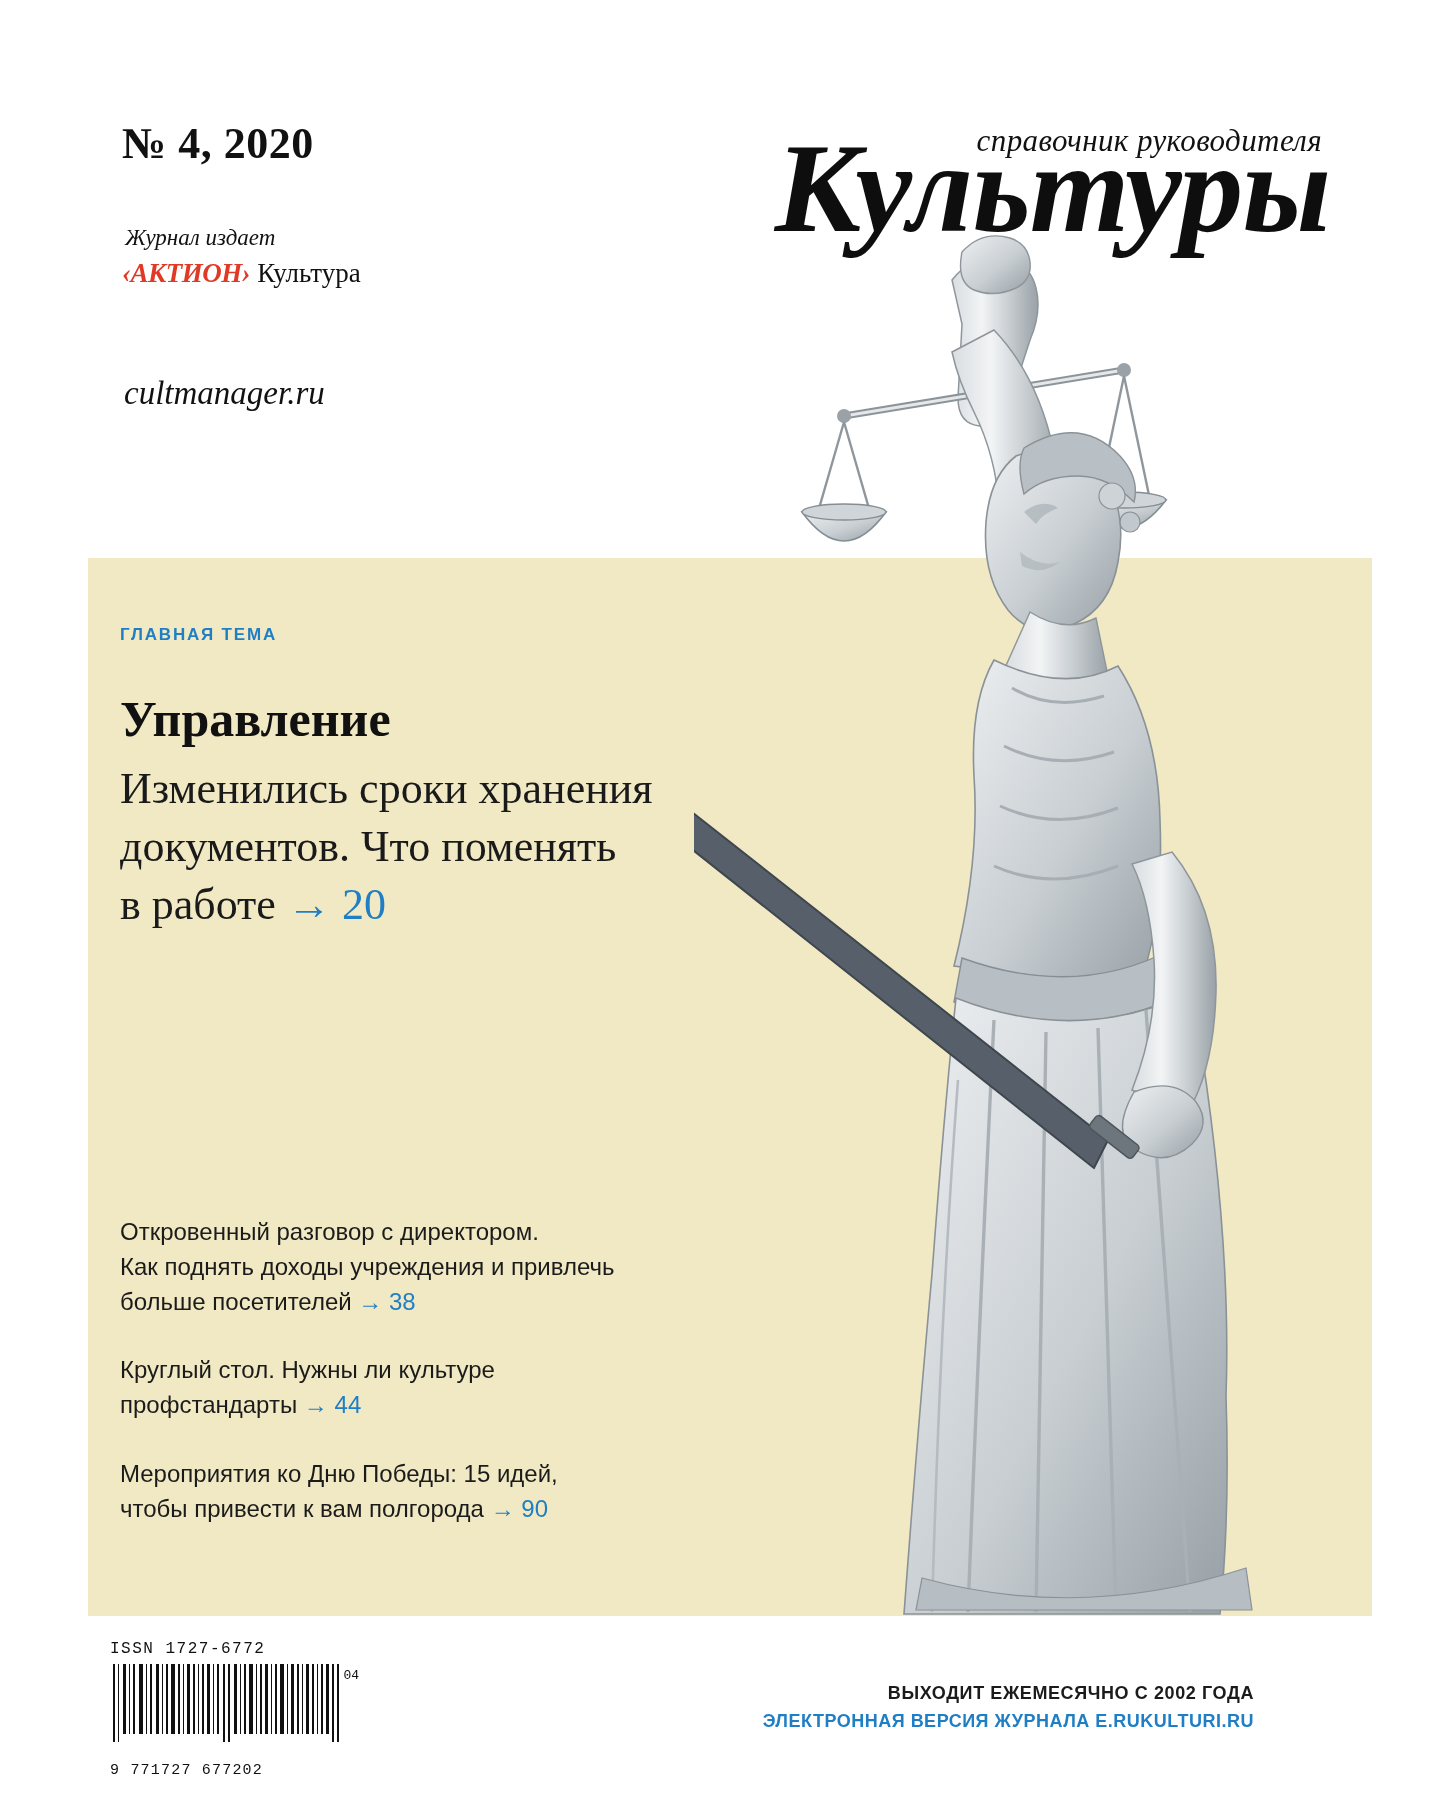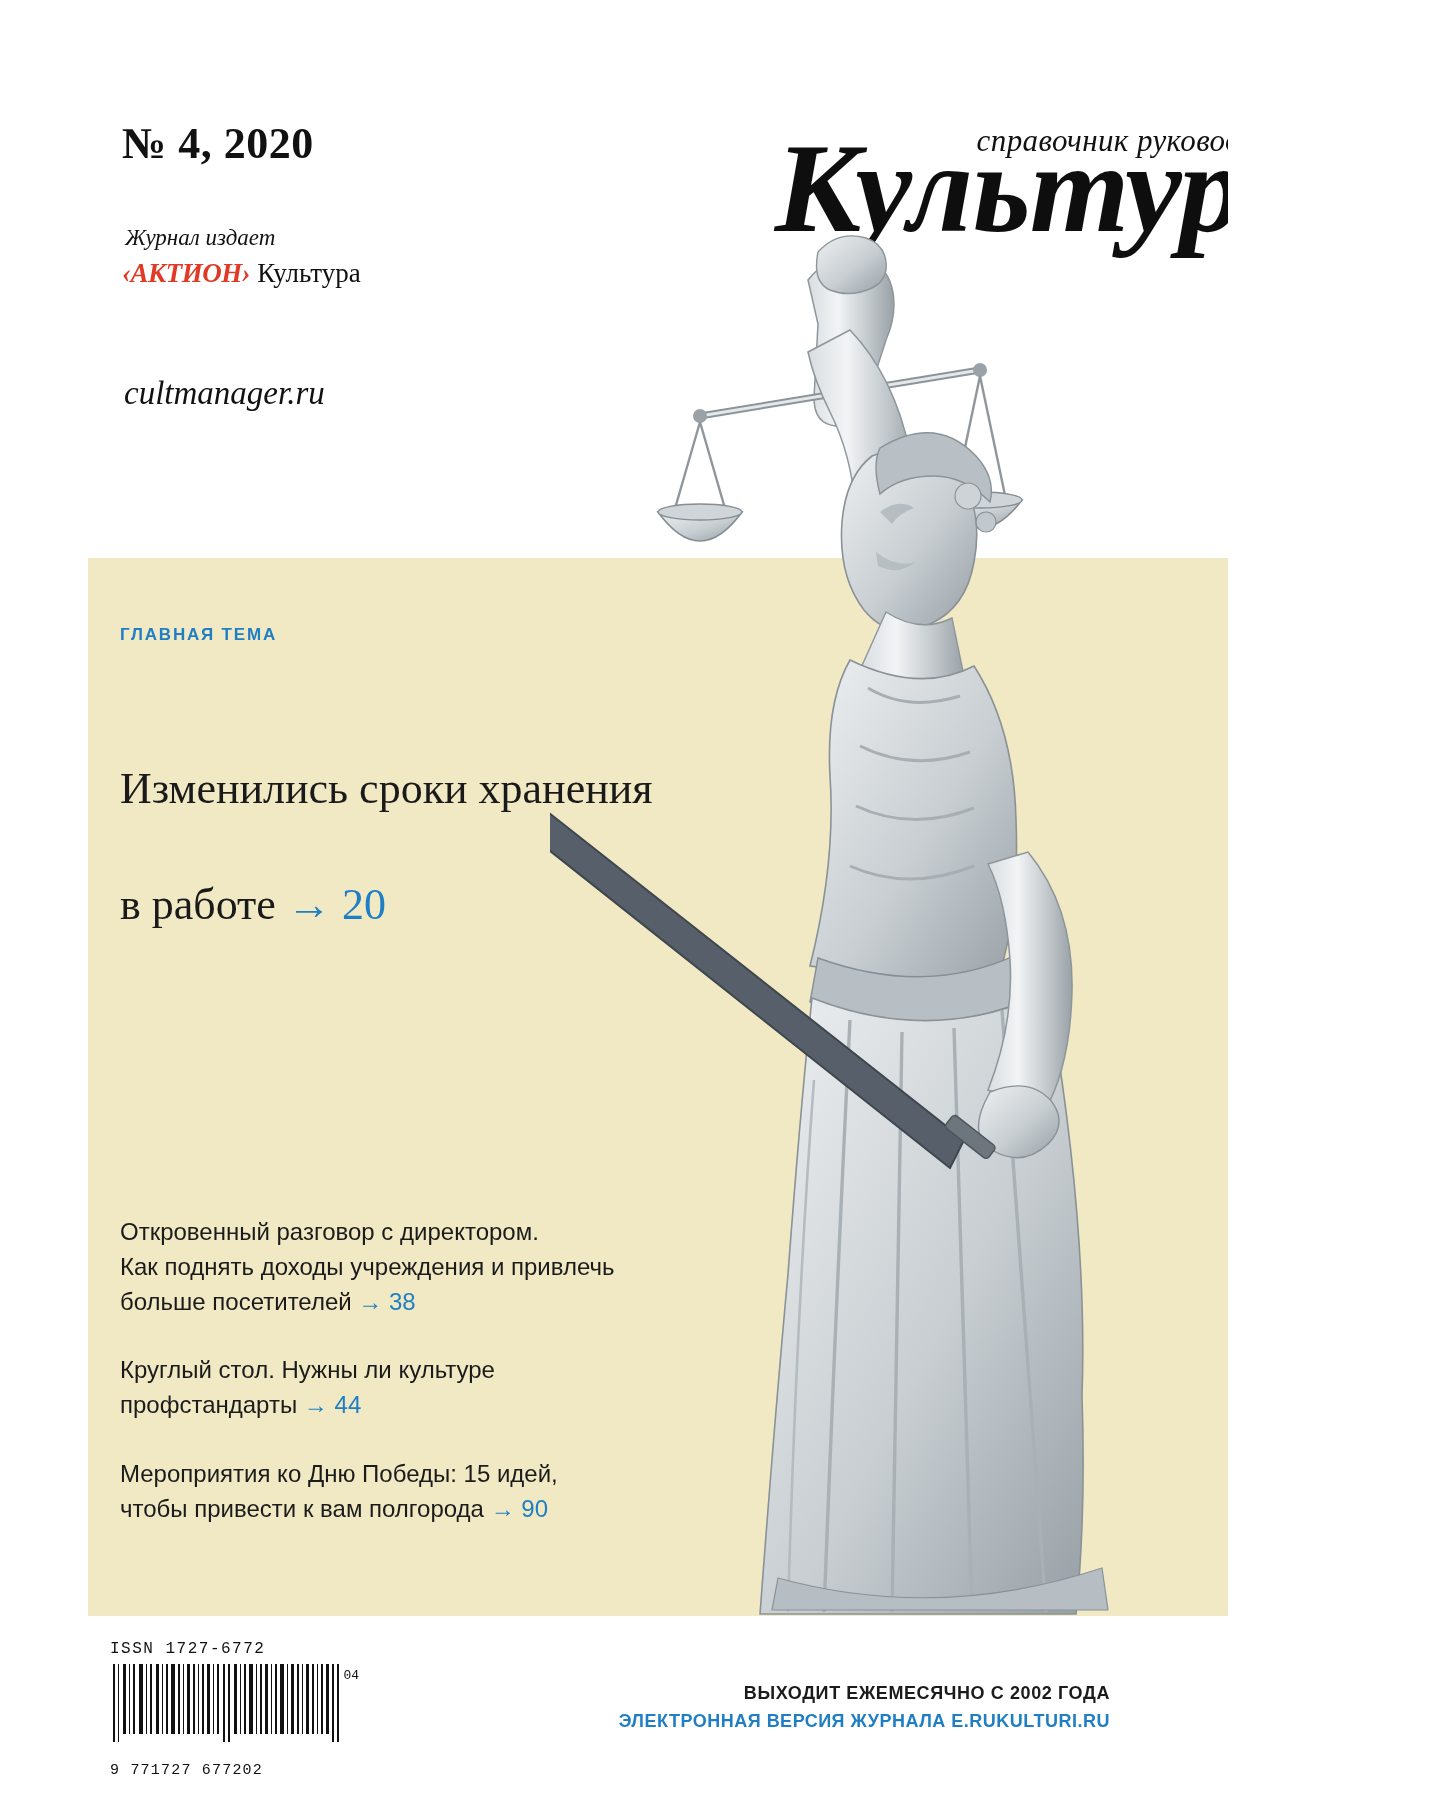--- a/index.html
+++ b/index.html
@@ -5,21 +5,21 @@
   * { box-sizing: border-box; margin: 0; padding: 0; }
   html, body {
     width: 1440px;
     height: 1800px;
     background: #ffffff;
     font-family: "Liberation Sans", sans-serif;
     overflow: hidden;
   }
   .cover {
     position: relative;
-    width: 1228px;
+    width: 1372px;
     height: 1800px;
     background: #ffffff;
     overflow: hidden;
   }
 
   
   .header {
     position: absolute;
     top: 0; left: 0;
     width: 1440px;
@@ -340,24 +340,25 @@
       <path d="M414 1240 L-30 890 L-44 916 L400 1268 z" fill="#57606a" stroke="#3e464e" stroke-width="2"></path>
       <path d="M-30 890 L-44 916 L-66 902 z" fill="#414951"></path>
       <rect x="404" y="1214" width="54" height="16" rx="4" transform="rotate(38 404 1214)" fill="#6d767d" stroke="#4d555c" stroke-width="1.5"></rect>
 
       <path d="M228 1678 q160 44 324 -10 l6 42 l-336 0 z" fill="#b6bec3" stroke="#8a9298" stroke-width="1.2"></path>
     </svg>
   </div>
 
   <div class="rubric">ГЛАВНАЯ ТЕМА</div>
 
+  <div class="main-title">Управление</div>
 
   <div class="main-sub">
     <span>Изменились сроки хранения</span><br>
-    <br>
+    <span>документов. Что поменять</span><br>
     <span>в работе</span>
     <span class="arrow">→</span>
     <span class="pagenum">20</span>
   </div>
 
   <div class="teasers">
 
     <div class="teaser">
       <span>Откровенный разговор с директором.</span><br>
       <span>Как поднять доходы учреждения и привлечь</span><br>

